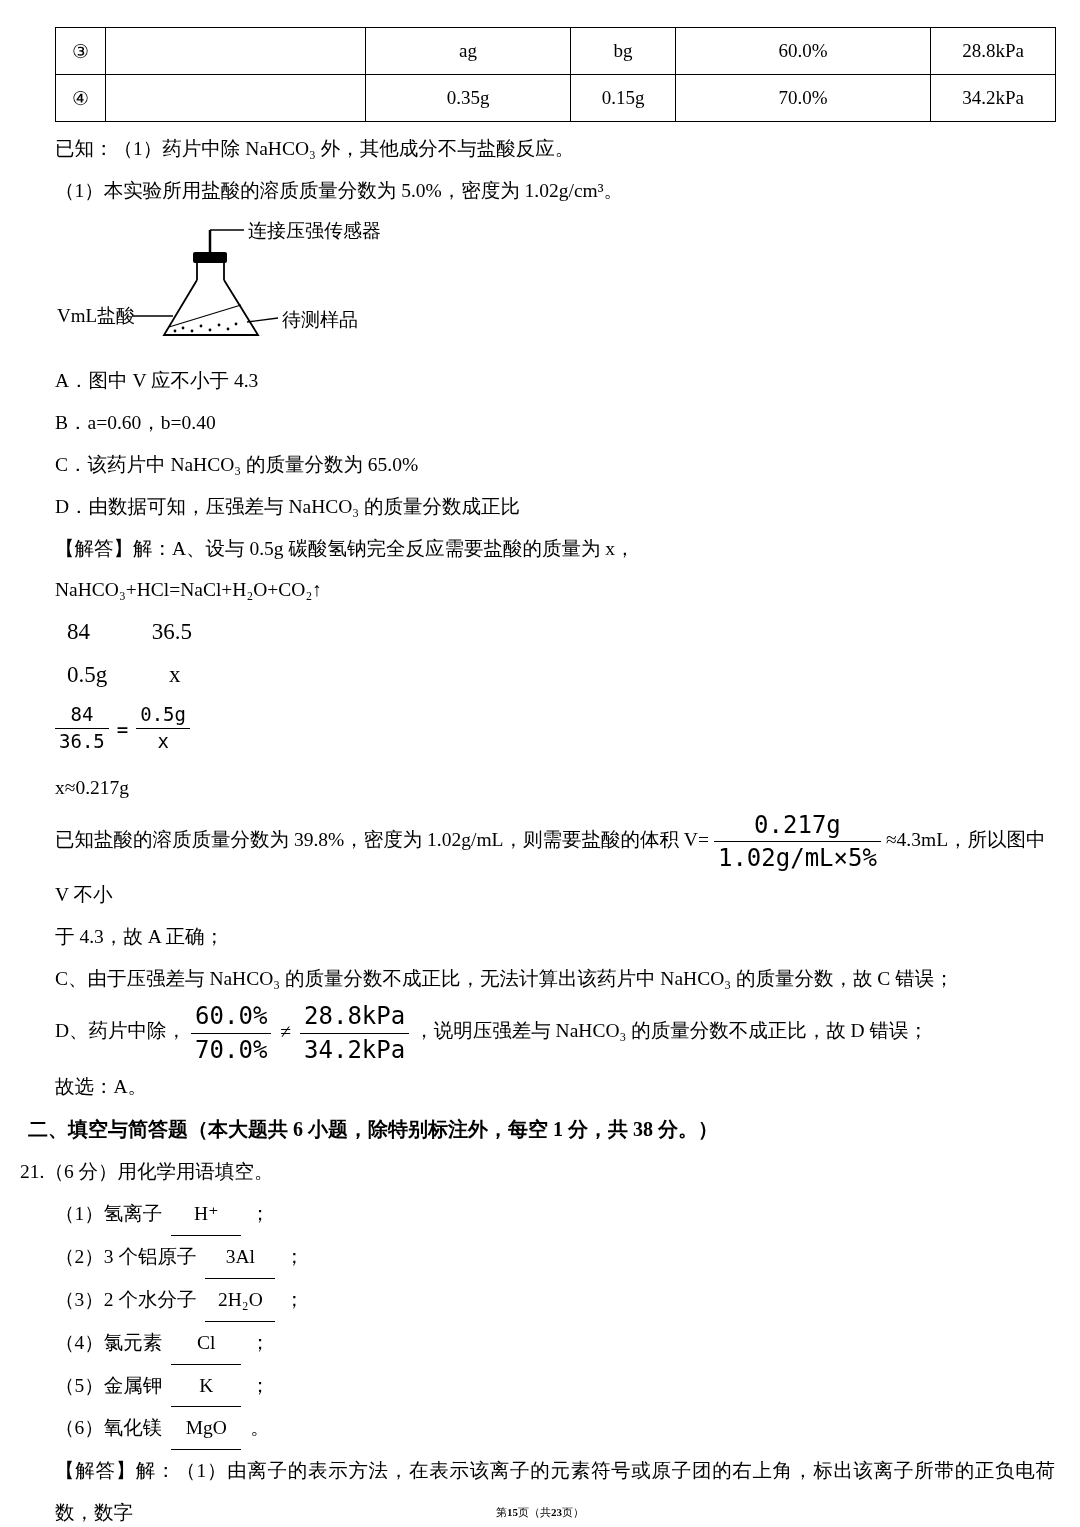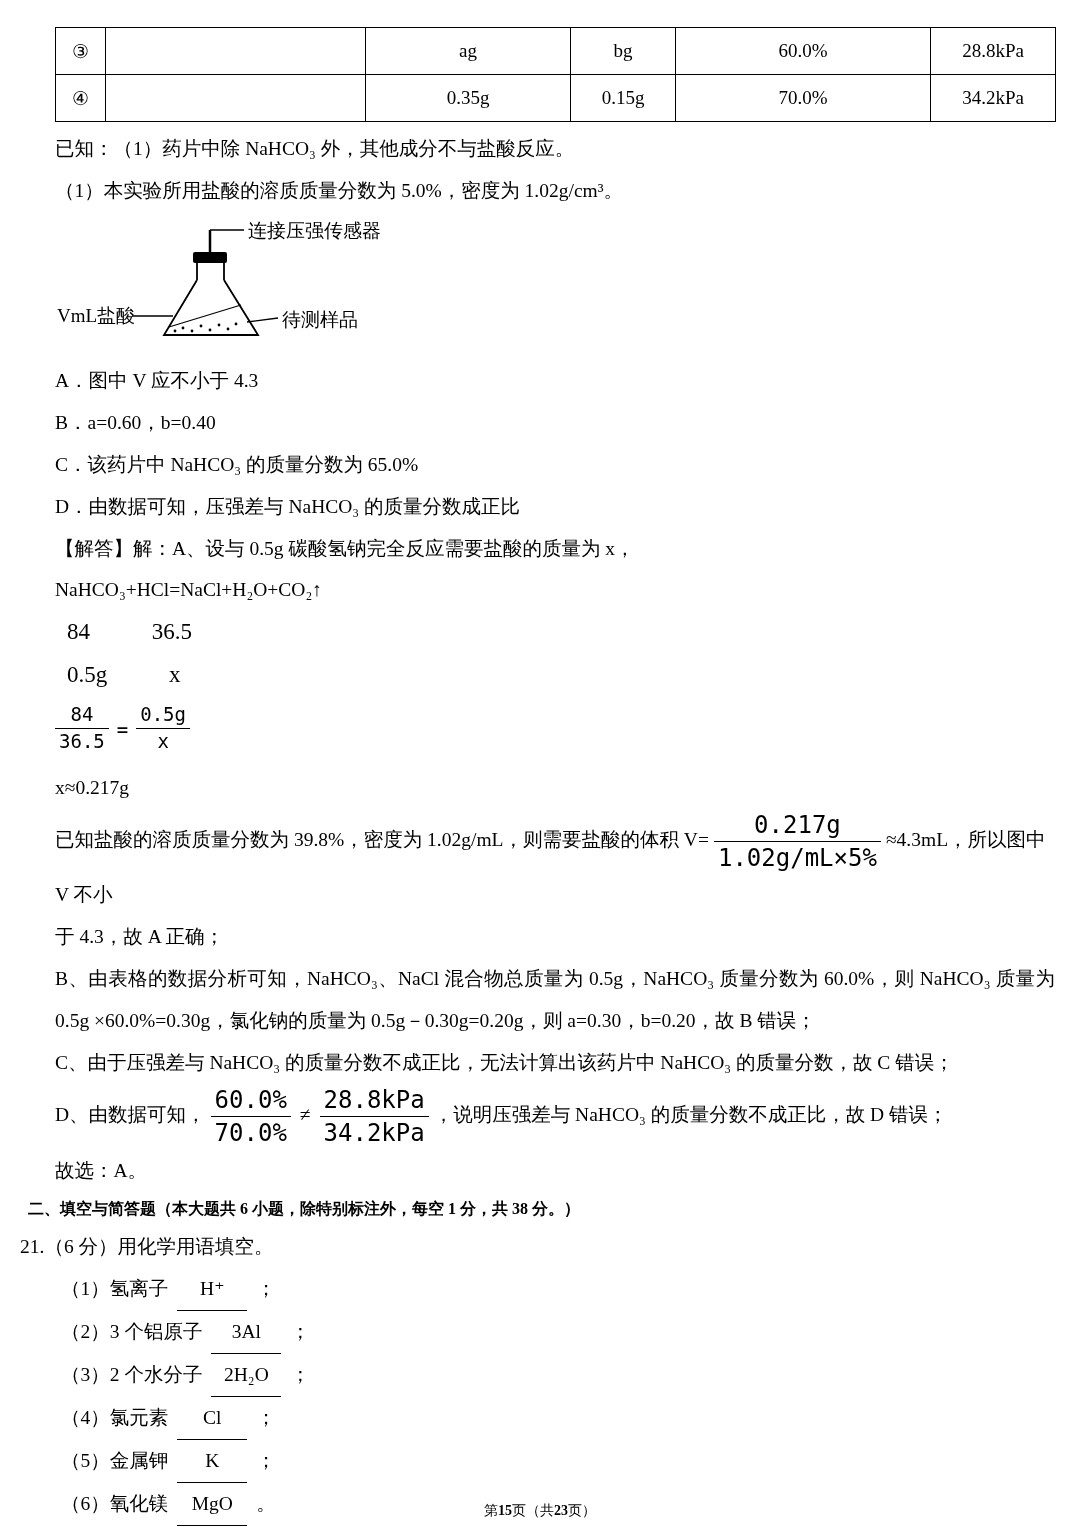--- a/index.html
+++ b/index.html
@@ -24,28 +24,28 @@
 
   .frac { display:inline-flex; flex-direction:column; align-items:center; text-align:center;
           vertical-align:middle; font-family:"DejaVu Sans Mono",monospace; line-height:1.35; }
   .frac .num { border-bottom:1.7px solid #000; width:100%; padding:0 4px; }
   .frac .den { padding:0 4px; }
   .frac-eq { display:flex; align-items:center; gap:8px; font-size:19px; margin:6px 0 12px 0;
              font-family:"DejaVu Sans Mono",monospace; }
   .inline-frac { font-size:24px; margin:0 5px; }
   .neq { margin:0 4px; }
 
-  .sec-header { font-weight:bold; margin-left:-27px; line-height:2.15; font-size:16px;font-family:Liberation Serif, serif; }
+  .sec-header { font-weight:bold; margin-left:-27px; line-height:2.15; font-size:20px;font-family:Liberation Serif, serif; }
   .q-title { margin-left:-35px; line-height:2.15; }
-  .item { margin-left:6px; }
+  .item { }
 
   .blank { display:inline-block; min-width:70px; text-align:center; border-bottom:1.4px solid #000;
            margin:0 9px; padding:0 6px; }
 
-  .footer { position:absolute; bottom:7px; left:0; width:100%; text-align:center; font-size:14px; }
+  .footer { position:absolute; bottom:7px; left:0; width:100%; text-align:center; font-size:11px; }
   .footer b { font-weight:bold; }
 </style>
 </head>
 <body>
 
 <div class="page">
   <div class="content">
 
     <table class="data-table">
       <colgroup>
@@ -146,25 +146,24 @@
     <p class="line">x≈0.217g</p>
 
     <p class="line nojust">
       <span>已知盐酸的溶质质量分数为 39.8%，密度为 1.02g/mL，则需要盐酸的体积 V=</span><span class="frac inline-frac">
           <span class="num">0.217g</span>
           <span class="den">1.02g/mL×5%</span>
         </span><span>≈4.3mL，所以图中 V 不小</span>
     </p>
     <p class="line">于 4.3，故 A 正确；</p>
 
-    <p class="line">B、由表格的数据分析可知，NaHCO₃、NaCl 混合物总质量为 0.5g，NaHCO₃ 质量分数为 60.0%，则 NaHCO₃ 质量为 0.5g ×60.0%=0.30g，氯化钠的质量为 0.5g－0.30g=0.20g，则 a=0.30，b=0.20，故 B 错误；</p>
     <p class="line">C、由于压强差与 NaHCO₃ 的质量分数不成正比，无法计算出该药片中 NaHCO₃ 的质量分数，故 C 错误；</p>
 
     <p class="line nojust">
-      <span>D、由数据可知，</span><span class="frac inline-frac">
+      <span>D、药片中除，</span><span class="frac inline-frac">
           <span class="num">60.0%</span>
           <span class="den">70.0%</span>
         </span><span class="neq">≠</span><span class="frac inline-frac">
           <span class="num">28.8kPa</span>
           <span class="den">34.2kPa</span>
         </span><span>，说明压强差与 NaHCO₃ 的质量分数不成正比，故 D 错误；</span>
     </p>
 
     <p class="line">故选：A。</p>
 

